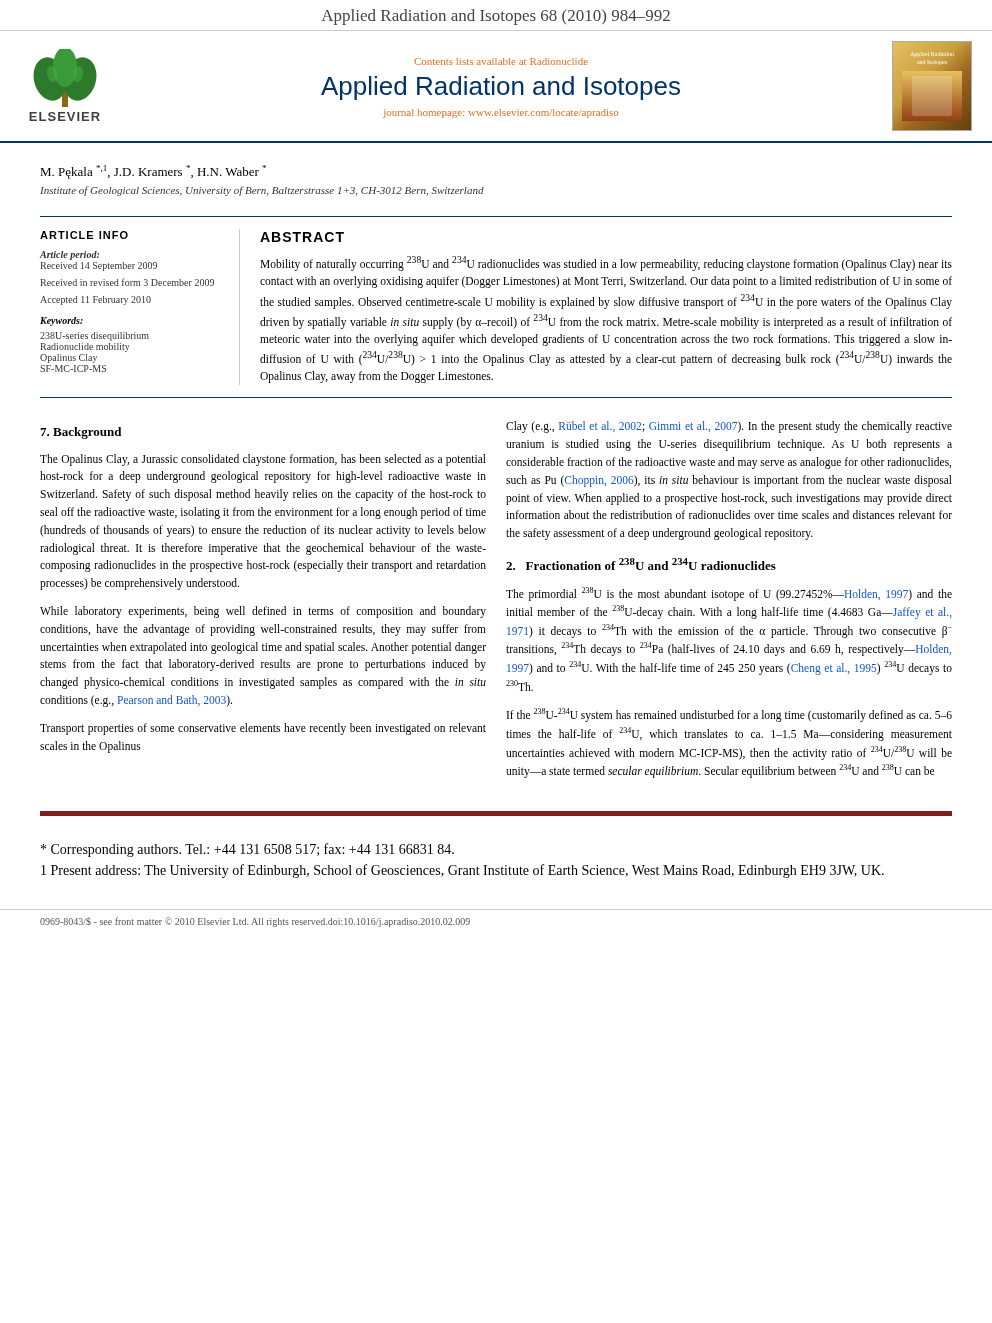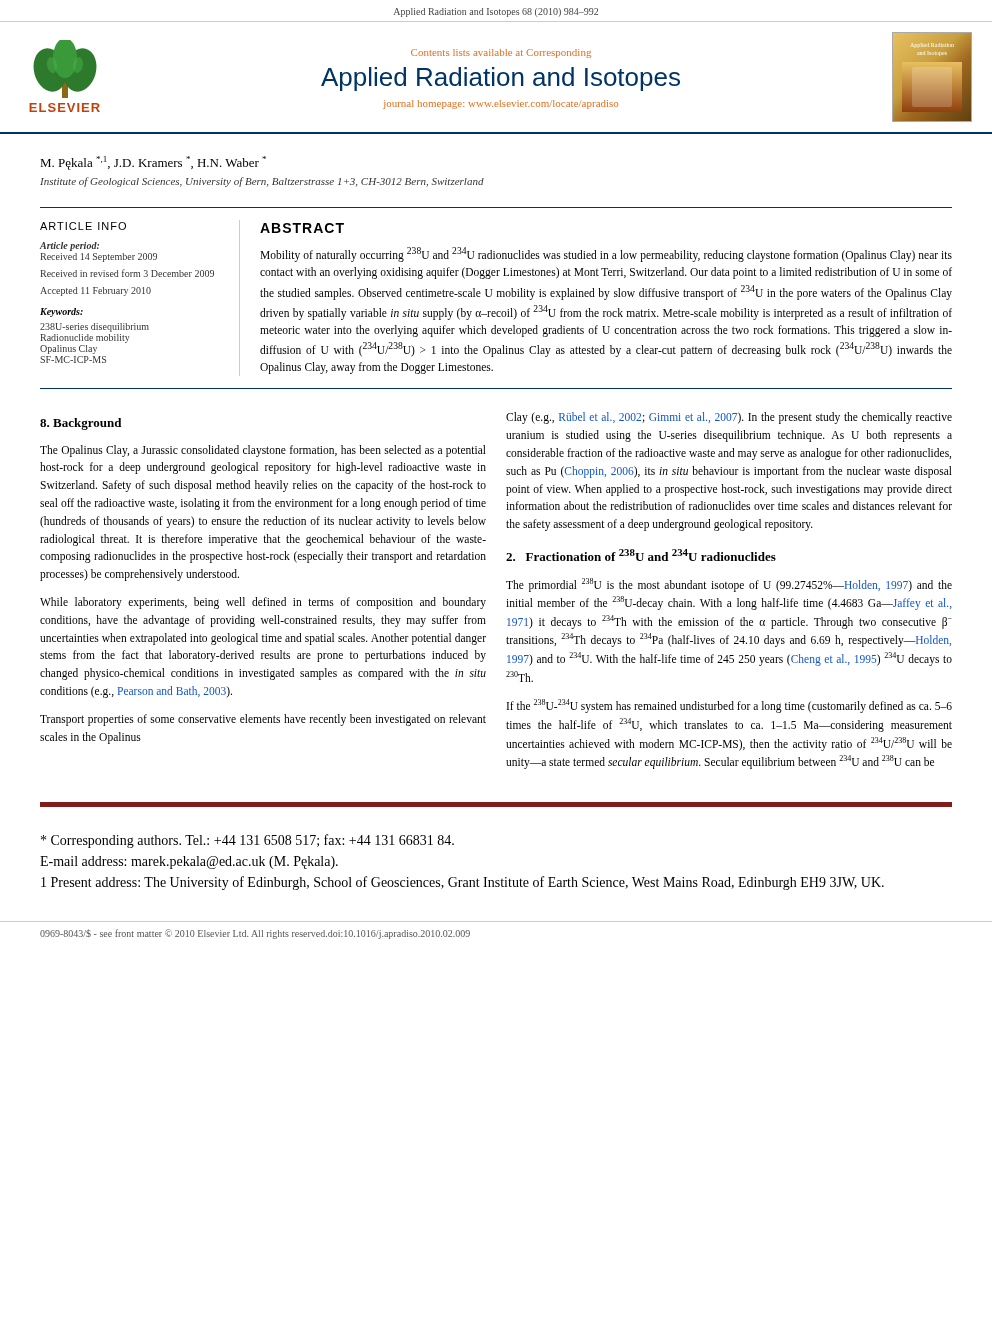--- a/index.html
+++ b/index.html
@@ -13,21 +13,21 @@
     }
 
     .page-wrapper {
       width: 992px;
       background: #fff;
     }
 
     
     .journal-top-bar {
       text-align: center;
-      font-size: 10px;
+      font-size: 17px;
       color: #444;
       padding: 6px 0 4px 0;
       border-bottom: 1px solid #ccc;
     }
 
     
     .journal-header {
       display: flex;
       align-items: center;
       padding: 10px 20px;
@@ -125,21 +125,21 @@
 
     .article-info {
       width: 200px;
       flex-shrink: 0;
       border-right: 1px solid #ccc;
       padding-right: 16px;
     }
 
     .info-section-title {
       font-size: 11px;
-      font-weight: normal;
+      font-weight: bold;
       letter-spacing: 1px;
       text-transform: uppercase;
       margin-bottom: 8px;
       color: #000;
       font-family: Arial, sans-serif;
     }
 
     .info-label {
       font-size: 10px;
       font-style: italic;
@@ -261,21 +261,21 @@
     }
 
     .elsevier-tree {
       width: 70px;
       height: 60px;
     }
 
     .elsevier-text {
       font-size: 13px;
       font-weight: bold;
-      color: #c2410c;
+      color: #404040;
       letter-spacing: 1px;
       font-family: Arial, sans-serif;
     }
   </style>
 </head>
 <body>
 
 <div class="page-wrapper">
 
   <div class="journal-top-bar">
@@ -297,21 +297,21 @@
 
         <ellipse cx="22" cy="25" rx="5" ry="8" fill="#4ab04a" opacity="0.5" transform="rotate(-10,22,25)"></ellipse>
         <ellipse cx="48" cy="25" rx="5" ry="8" fill="#4ab04a" opacity="0.5" transform="rotate(10,48,25)"></ellipse>
       </svg>
       <div class="elsevier-text">ELSEVIER</div>
     </div>
 
     <div class="journal-title-block">
       <div class="sciencedirect-link">
         <span>Contents lists available at</span>
-        <span style="color:#e07020;">Corresponding</span>
+        <span style="color:#e07020;">Radionuclide</span>
       </div>
       <div class="journal-name">Applied Radiation and Isotopes</div>
       <div class="journal-homepage">
         <span>journal homepage:</span>
         <span style="color:#e07020;">www.elsevier.com/locate/apradiso</span>
       </div>
     </div>
 
     <div class="journal-cover-img">
       <div style="font-size:6px;color:#fff;text-align:center;line-height:1.3;">
@@ -364,21 +364,21 @@
           from the Dogger Limestones.
         </div>
       </div>
     </div>
 
     <div class="body-columns">
 
       <div class="col-left">
 
         <div class="section-heading">
-          <span>8.  Background</span>
+          <span>7.  Background</span>
         </div>
 
         <div class="body-paragraph">
           The Opalinus Clay, a Jurassic consolidated claystone formation,
           has been selected as a potential host-rock for a deep underground
           geological repository for high-level radioactive waste in
           Switzerland. Safety of such disposal method heavily relies on
           the capacity of the host-rock to seal off the radioactive waste,
           isolating it from the environment for a long enough period of time
           (hundreds of thousands of years) to ensure the reduction of its
@@ -440,21 +440,20 @@
           uncertainties achieved with modern MC-ICP-MS), then the
           activity ratio of <sup>234</sup>U/<sup>238</sup>U will be unity—a state termed <em>secular
           equilibrium</em>. Secular equilibrium between <sup>234</sup>U and <sup>238</sup>U can be
         </div>
 
       </div>
     </div>
 
     <div class="footnotes">
       <div>* Corresponding authors. Tel.: +44 131 6508 517; fax: +44 131 66831 84.</div>
-      <div>E-mail address: marek.pekala@ed.ac.uk (M. Pękala).</div>
       <div>1 Present address: The University of Edinburgh, School of Geosciences, Grant Institute of Earth Science, West Mains Road, Edinburgh EH9 3JW, UK.</div>
     </div>
 
   </div>
 
   <div class="footer-bar">
     <span>0969-8043/$ - see front matter © 2010 Elsevier Ltd. All rights reserved.</span>
     <span>doi:10.1016/j.apradiso.2010.02.009</span>
   </div>
 

